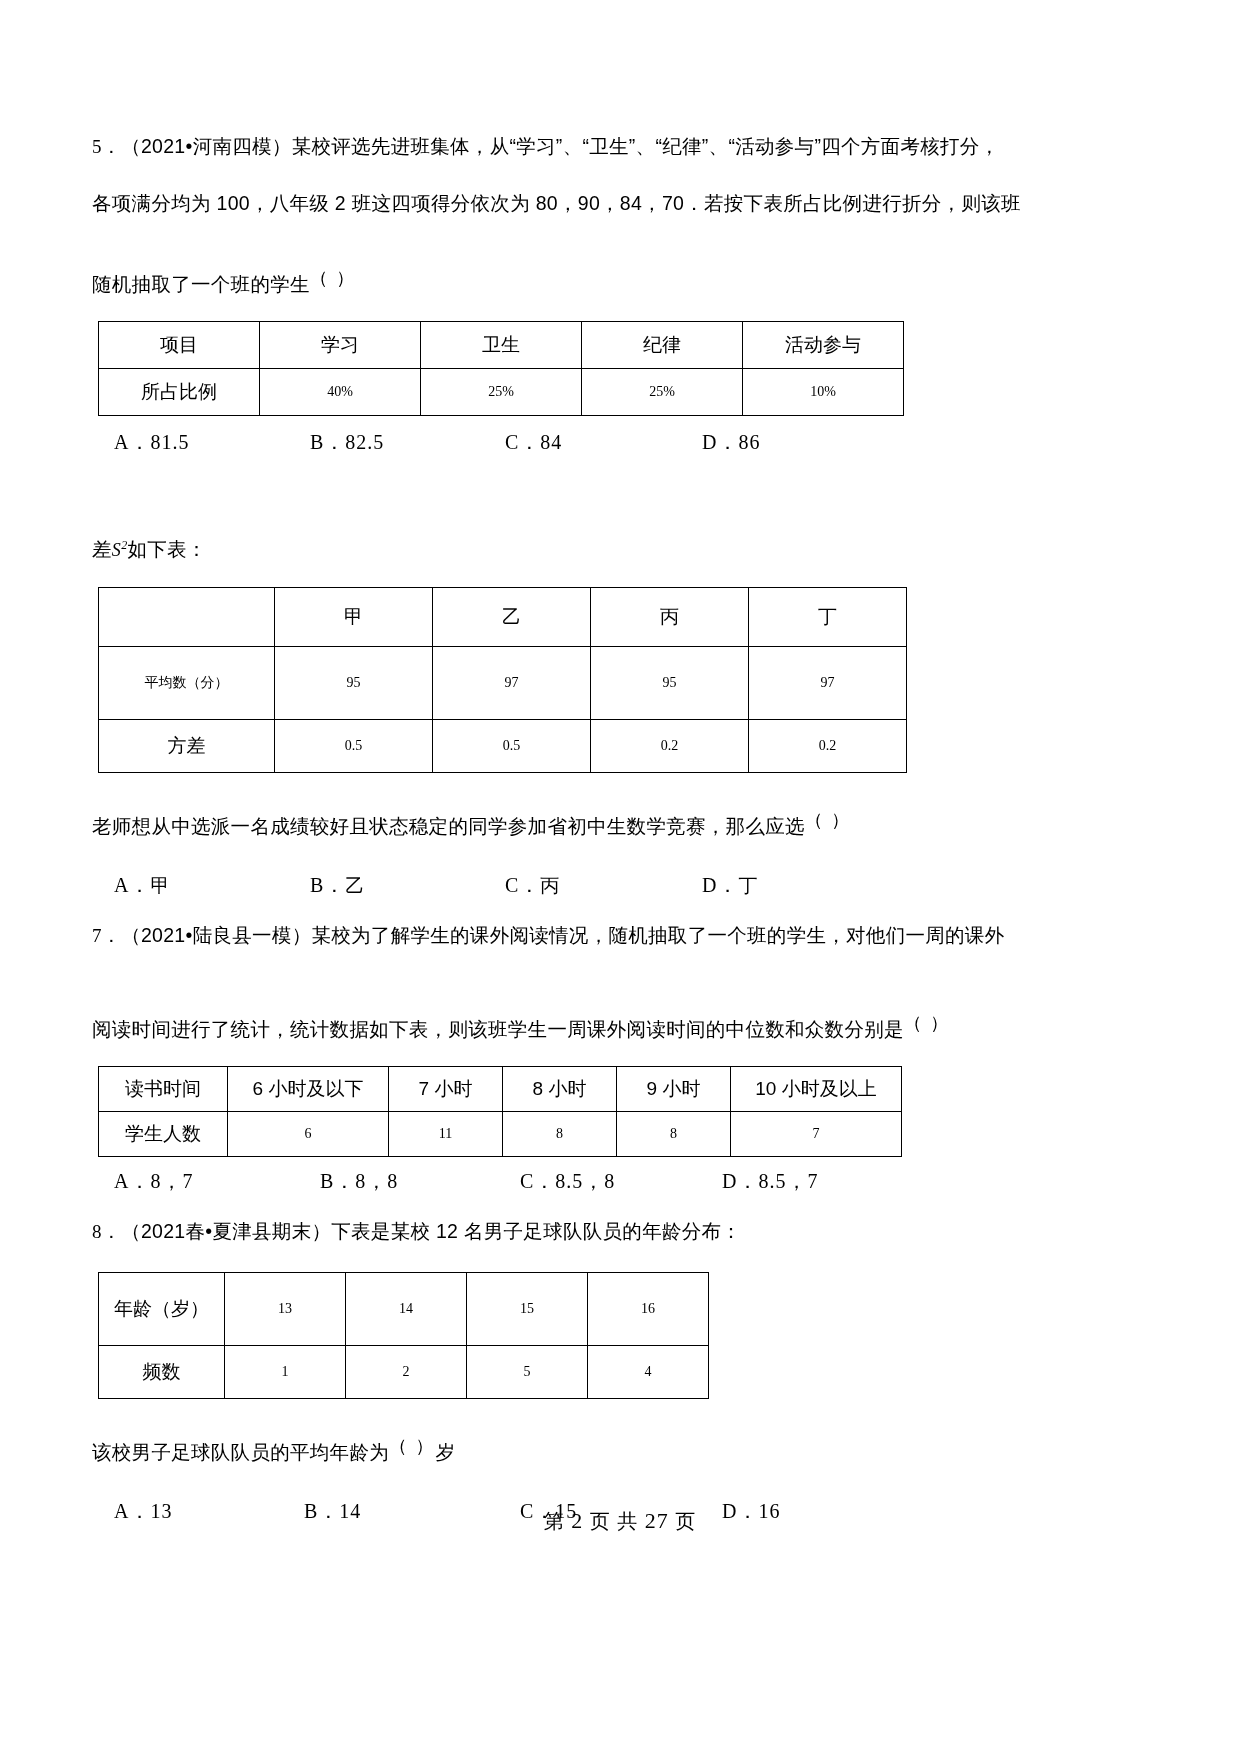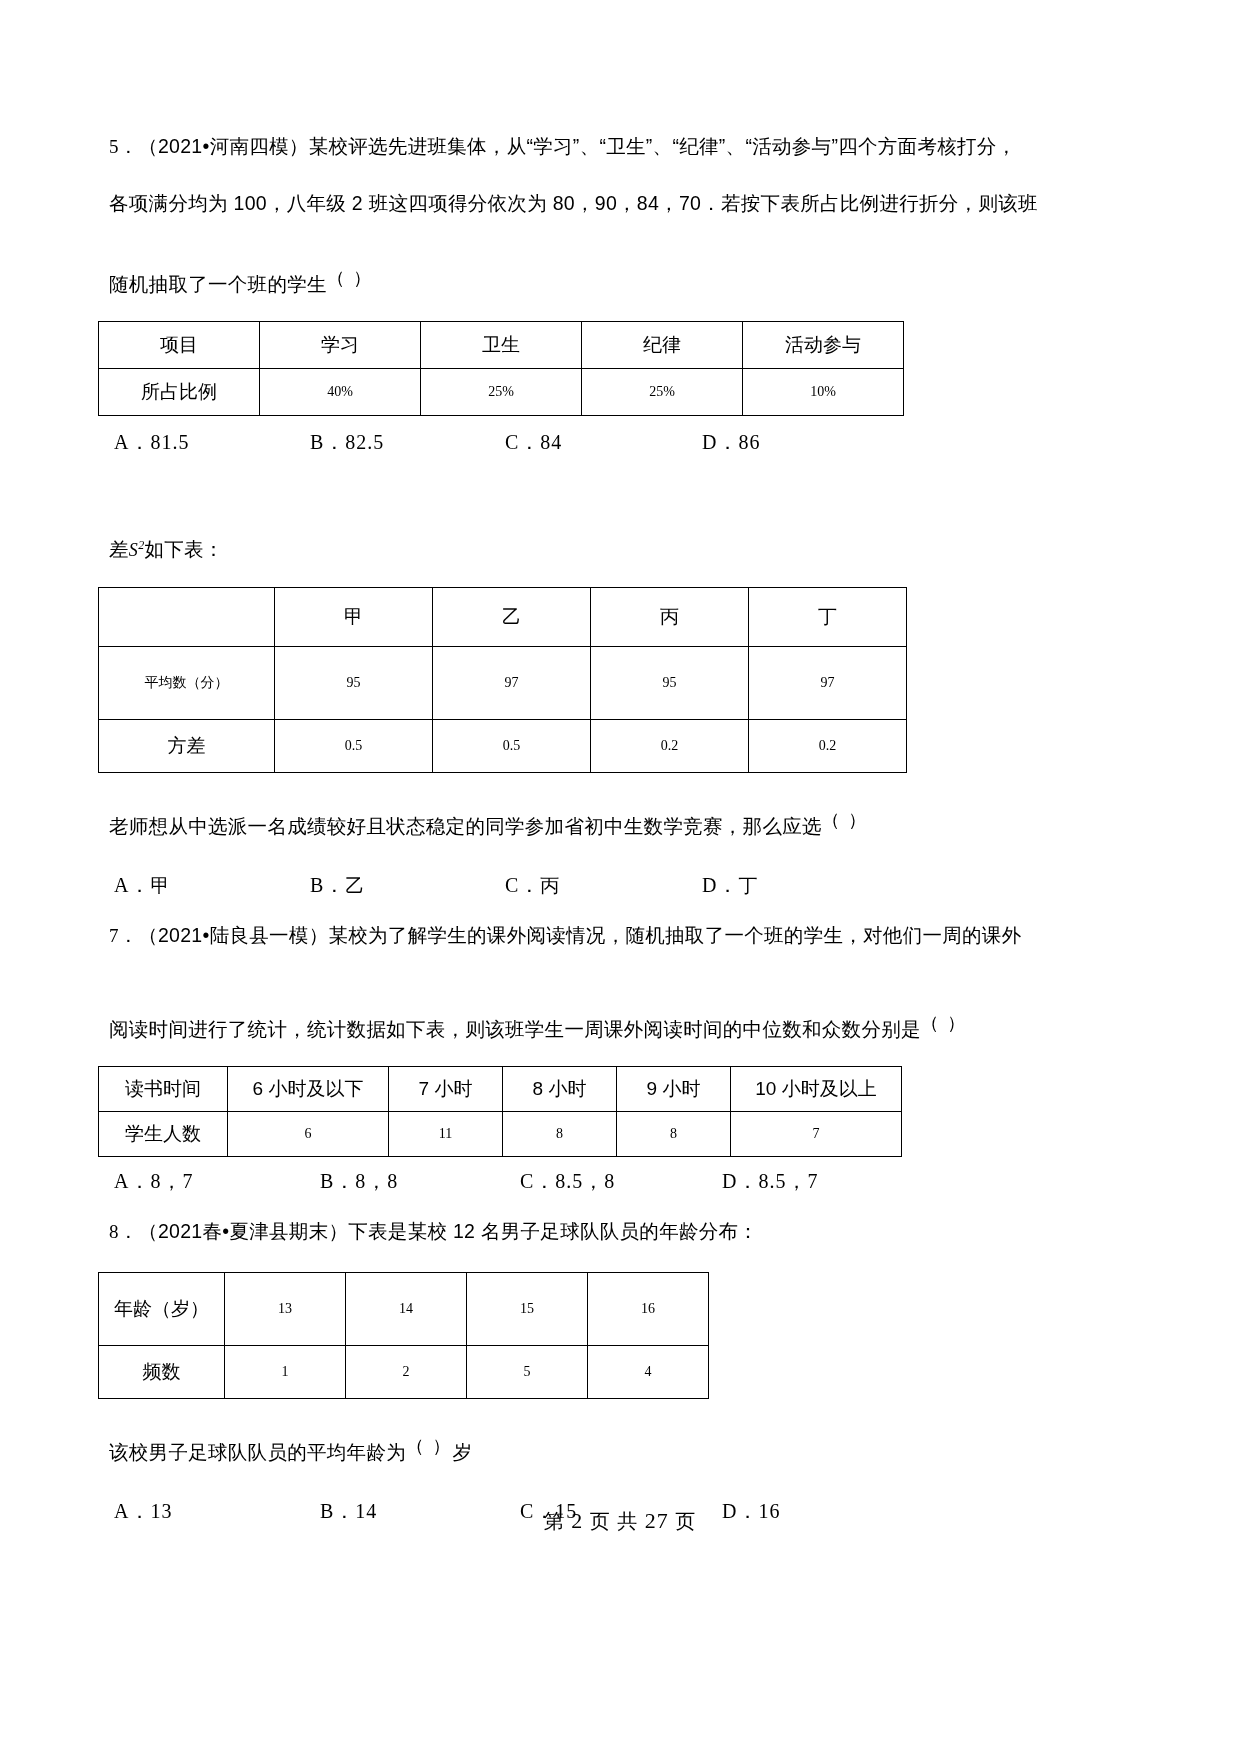--- a/index.html
+++ b/index.html
@@ -30,21 +30,20 @@
   }
 
   
   .qline {
     font-family: "Liberation Sans", "DejaVu Sans", sans-serif;
     font-size: 19.5px;
     line-height: 56px;
     letter-spacing: 0.3px;
     white-space: nowrap;
     color: #000;
-    margin-left: 17px;
   }
   .qline.tight { line-height: 50px; }
   .qline .num {
     font-family: "Liberation Serif", serif;
     font-size: 19px;
   }
   .paren-sup {
     font-family: "Liberation Serif", serif;
     font-size: 18px;
     vertical-align: 7px;
@@ -343,21 +342,21 @@
         </table>
 
       <div class="spacer-md"></div>
       <div class="qline tight">
         <span>该校男子足球队队员的平均年龄为</span><span class="paren-sup">（     ）</span><span>岁</span>
       </div>
       <div class="spacer-sm"></div>
 
       <div class="options">
         <span class="opt opt-a"><span>A</span>．<span>13</span></span>
-        <span class="opt opt-b" style="left:228px;"><span>B</span>．<span>14</span></span>
+        <span class="opt opt-b" style="left:212px;"><span>B</span>．<span>14</span></span>
         <span class="opt opt-c" style="left:428px;"><span>C</span>．<span>15</span></span>
         <span class="opt opt-d" style="left:630px;"><span>D</span>．<span>16</span></span>
       </div>
     </div>
 
   </div>
 
   <div class="footer">
     <span class="cn">第</span>
     <span>2</span>

